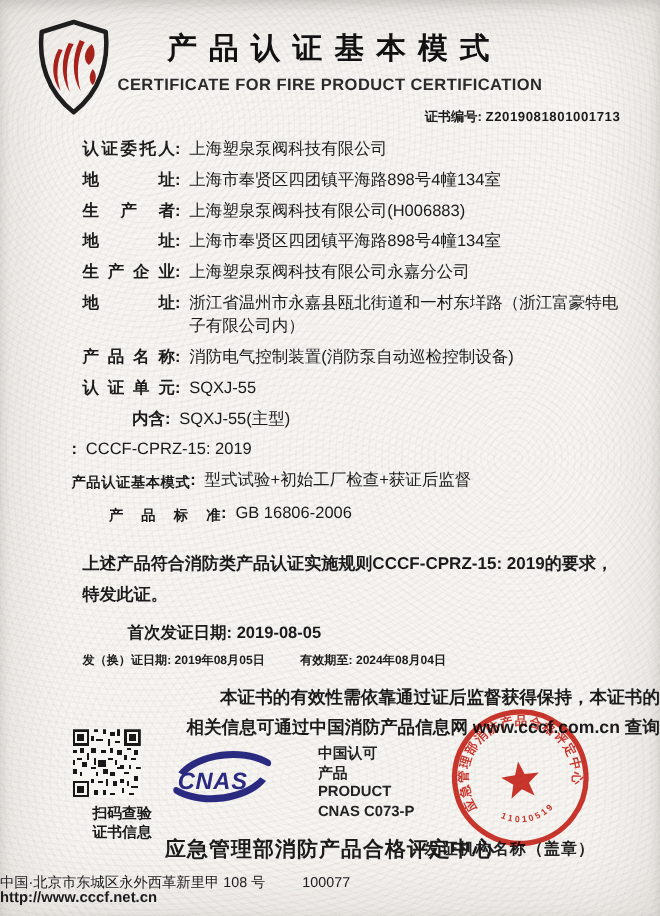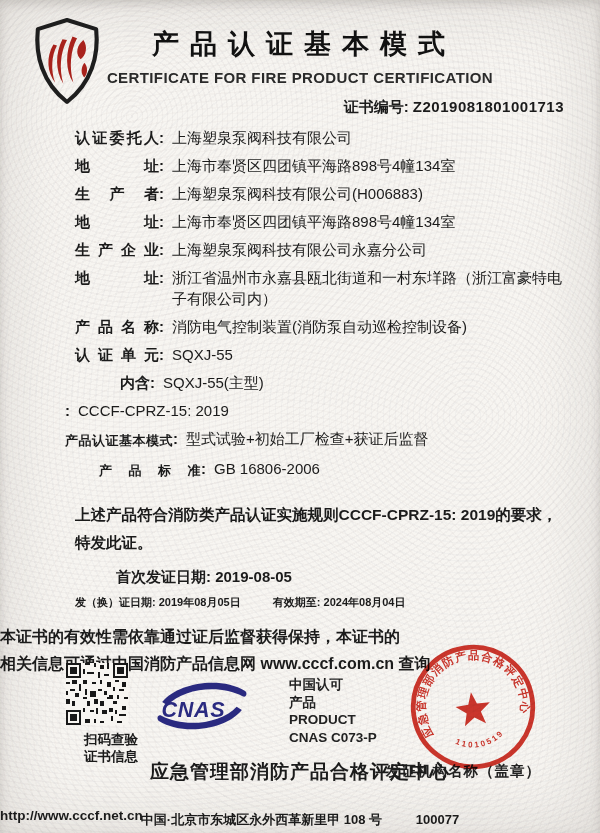--- a/index.html
+++ b/index.html
@@ -6,50 +6,50 @@
   .page{position:relative;width:600px;height:833px;margin:0 auto;color:#1b1b1b;overflow:hidden;
     background:#f7f5f1;
     background-image:
       repeating-radial-gradient(circle at 22% 14%, rgba(180,168,172,.09) 0 1.5px, transparent 1.5px 5px),
       repeating-radial-gradient(circle at 78% 50%, rgba(170,176,188,.08) 0 1.5px, transparent 1.5px 6px),
       repeating-radial-gradient(circle at 45% 85%, rgba(188,176,170,.07) 0 1.5px, transparent 1.5px 7px);
     box-shadow: inset 0 0 70px rgba(148,140,132,.28), inset 0 4px 10px rgba(120,115,110,.25);}
   .logo{position:absolute;left:26px;top:14px;width:82px;height:94px;}
   .title{margin:0;padding-top:26px;text-align:center;font-size:27px;font-weight:700;letter-spacing:11px;text-indent:8px;color:#111;}
   .subtitle{margin-top:7px;text-align:center;font-size:15px;font-weight:600;letter-spacing:.4px;color:#2a2a2a;}
-  .certno{margin-top:12px;padding-right:36px;text-align:right;font-size:15px;}
+  .certno{margin-top:12px;padding-right:36px;text-align:right;font-size:12px;}
   .certno .lab{font-weight:700;}
   .certno .val{font-weight:600;letter-spacing:.5px;}
   .content{padding:10px 38px 0 75px;}
   .row{display:flex;align-items:flex-start;margin-bottom:7px;font-size:15px;line-height:21px;}
   .lbl{display:inline-block;width:84px;font-weight:700;text-align:justify;text-align-last:justify;white-space:nowrap;flex:none;}
   .colon{font-weight:700;margin-right:8px;flex:none;}
   .val{flex:1;}
   .row.indent{margin-left:45px;align-items:flex-end;}
   .row.indent .lbl{width:auto;text-align-last:auto;}
   .row.long{margin-left:-10px;}
   .row.long .lbl{width:auto;font-size:13px;letter-spacing:.5px;text-align-last:auto;padding-top:2px;}
   .row.spread .lbl{width:102px;font-size:13px;text-align-last:justify;padding-top:2px;margin-left:34px;}
   .statement{margin-top:20px;font-size:15.5px;font-weight:700;line-height:28px;}
   .dates1{margin-top:11px;padding-left:116px;font-size:15px;}
   .dates2{margin-top:8px;padding-left:75px;font-size:11px;}
   .dlab{font-weight:700;}
   .dval{font-weight:600;}
   .gap{display:inline-block;width:26px;}
-  .notice{margin-top:13px;text-align:left;font-size:16px;font-weight:700;line-height:27px;}
+  .notice{margin-top:13px;text-align:right;font-size:16px;font-weight:700;line-height:27px;}
   
   .qr-block{position:absolute;left:56px;top:663px;width:82px;text-align:right;}
   .qr-block svg{width:62px;height:62px;display:block;margin:0 auto;}
   .qr-cap{font-size:13.5px;font-weight:700;line-height:17px;margin-top:6px;color:#1a1a1a;}
   .cnas{position:absolute;left:153px;top:671px;width:98px;height:70px;}
   .accred{position:absolute;left:289px;top:676px;font-size:13.5px;font-weight:600;line-height:17.5px;color:#222;}
   .seal{position:absolute;left:409px;top:643px;width:128px;height:128px;opacity:.93;mix-blend-mode:multiply;transform:rotate(-8deg);}
   .seal-cap{position:absolute;left:386px;top:717px;font-size:14.5px;font-weight:600;letter-spacing:1px;color:#222;white-space:nowrap;margin-top:45px;}
   .org-name{position:absolute;left:0;top:759px;width:100%;text-align:center;font-size:19px;font-weight:700;letter-spacing:1px;}
-  .org-addr{position:absolute;left:0;top:811px;width:100%;text-align:center;font-size:13px;font-weight:700;}
+  .org-addr{position:absolute;left:0;top:793px;width:100%;font-size:13px;font-weight:400;}
   .org-addr .postal{margin-left:30px;}
   .website{position:absolute;left:0;top:808px;width:100%;text-align:left;font-size:13.5px;font-weight:700;}
 </style>
 </head>
 <body>
 
 <div class="page">
 
   <svg class="logo" viewBox="0 0 90 100" aria-hidden="true">
     <path d="M45 5 L77 15 C80 44 72 74 45 95 C18 74 10 44 13 15 Z" fill="none" stroke="#1e1e1e" stroke-width="4.5" stroke-linejoin="round"></path>

